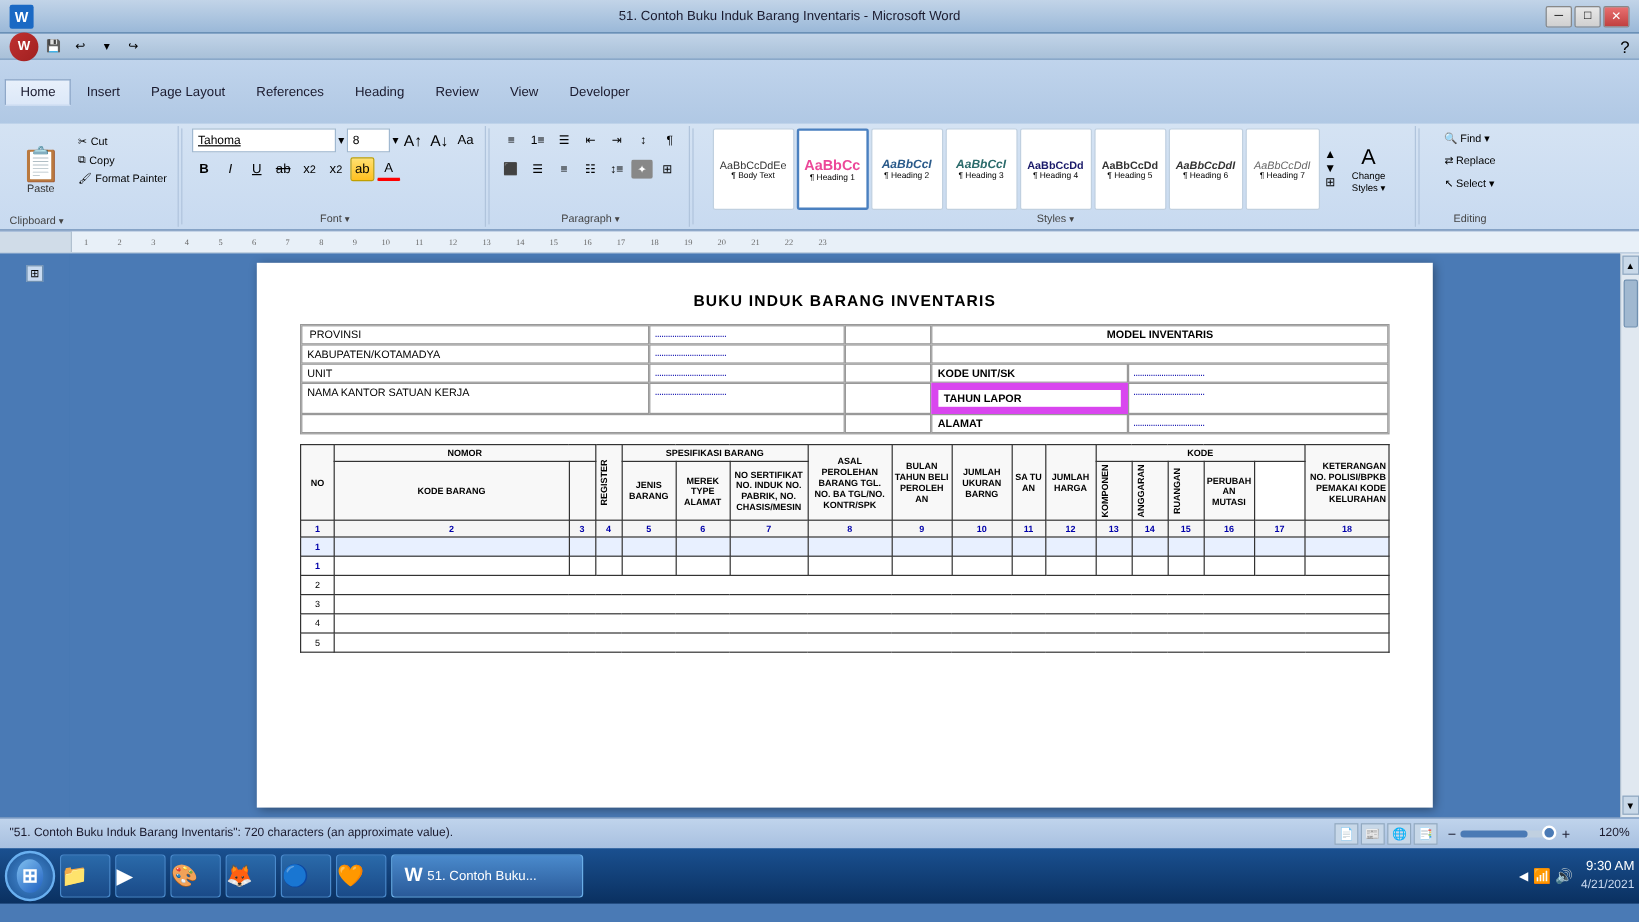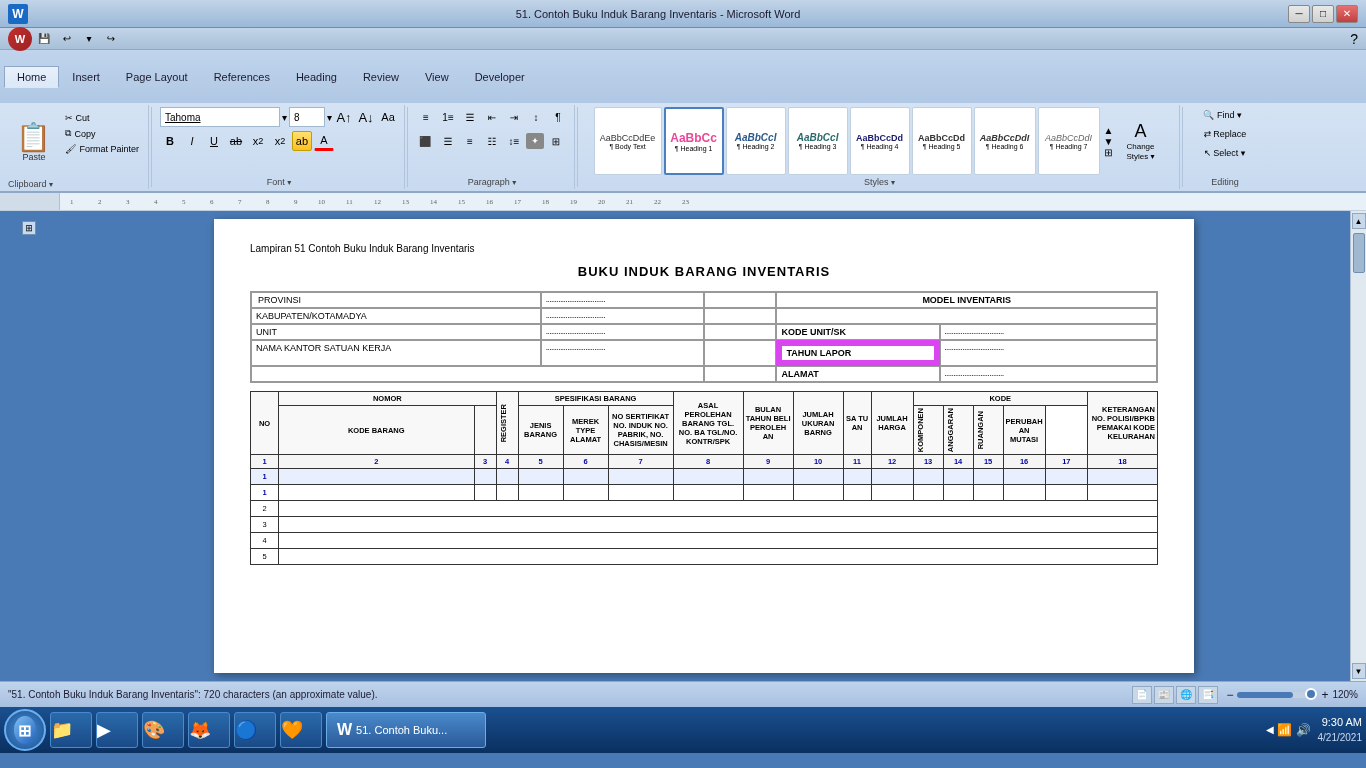--- a/index.html
+++ b/index.html
@@ -535,23 +535,20 @@
 
 <div id="main-area" style="height:470px;display:flex;">
 
   <div id="left-panel" style="width:58px;background:#4a7ab5;display:flex;align-items:flex-start;justify-content:center;padding-top:10px;">
     <div style="width:14px;height:14px;border:1px solid #7090b0;background:#c8daf0;display:flex;align-items:center;justify-content:center;font-size:9px;cursor:pointer;">⊞</div>
   </div>
 
   <div id="doc-area" style="flex:1;background:#4a7ab5;overflow-y:auto;padding:8px 0;display:flex;justify-content:center;">
     <div id="document" style="background:white;width:980px;min-height:450px;box-shadow:2px 2px 8px rgba(0,0,0,0.4);padding:24px 36px;font-family:Tahoma,sans-serif;">
 
-      <div class="doc-subtitle" style="font-size:10px;margin-bottom:10px;">
-        <span>Lampiran 51 Contoh Buku Induk Barang Inventaris</span>
-      </div>
 
       <div class="doc-title" style="font-size:13px;font-weight:bold;text-align:center;margin-bottom:12px;letter-spacing:1px;">BUKU INDUK BARANG INVENTARIS</div>
 
       <div style="border:1px solid #999;margin-bottom:8px;">
         <div style="display:flex;font-size:9px;">
           <div style="border:1px solid #999;padding:2px 6px;width:32%;background:#fff;">PROVINSI</div>
           <div style="border:1px solid #999;padding:2px 4px;width:18%;color:#00a;font-family:courier;">……………………………</div>
           <div style="border:1px solid #999;padding:2px 4px;width:8%;"></div>
           <div style="border:1px solid #999;padding:2px 4px;flex:1;text-align:center;font-weight:bold;">MODEL INVENTARIS</div>
         </div>
@@ -723,21 +720,21 @@
       <div style="width:20px;height:18px;border:1px solid #90a8c0;background:#c8d8e8;display:flex;align-items:center;justify-content:center;font-size:10px;cursor:pointer;">🌐</div>
       <div style="width:20px;height:18px;border:1px solid #90a8c0;background:#c8d8e8;display:flex;align-items:center;justify-content:center;font-size:10px;cursor:pointer;">📑</div>
     </div>
     <div style="display:flex;align-items:center;gap:4px;">
       <div style="cursor:pointer;font-size:12px;">−</div>
       <div style="width:80px;height:6px;background:#c0d0e0;border-radius:3px;position:relative;cursor:pointer;">
         <div style="width:70%;height:100%;background:#4a7ab5;border-radius:3px;"></div>
         <div style="position:absolute;right:0;top:-4px;width:12px;height:12px;background:#4a7ab5;border-radius:50%;border:2px solid white;"></div>
       </div>
       <div style="cursor:pointer;font-size:12px;">+</div>
-      <div style="font-size:10px;cursor:pointer;">120%</div>
+      <div style="font-size:10px;cursor:pointer;margin-left:20px;">120%</div>
     </div>
   </div>
 </div>
 
 <div id="taskbar">
   <div id="taskbar-left">
     <div class="taskbar-btn" style="width:42px;height:42px;background:radial-gradient(circle, #4a90d8, #1a5090);border-radius:50%;display:flex;align-items:center;justify-content:center;border:2px solid #6ab0f0;">
       <div style="width:28px;height:28px;background:linear-gradient(135deg,#80c0f0,#2060c0);border-radius:50%;display:flex;align-items:center;justify-content:center;">
         <span style="color:white;font-size:16px;font-weight:bold;">⊞</span>
       </div>

